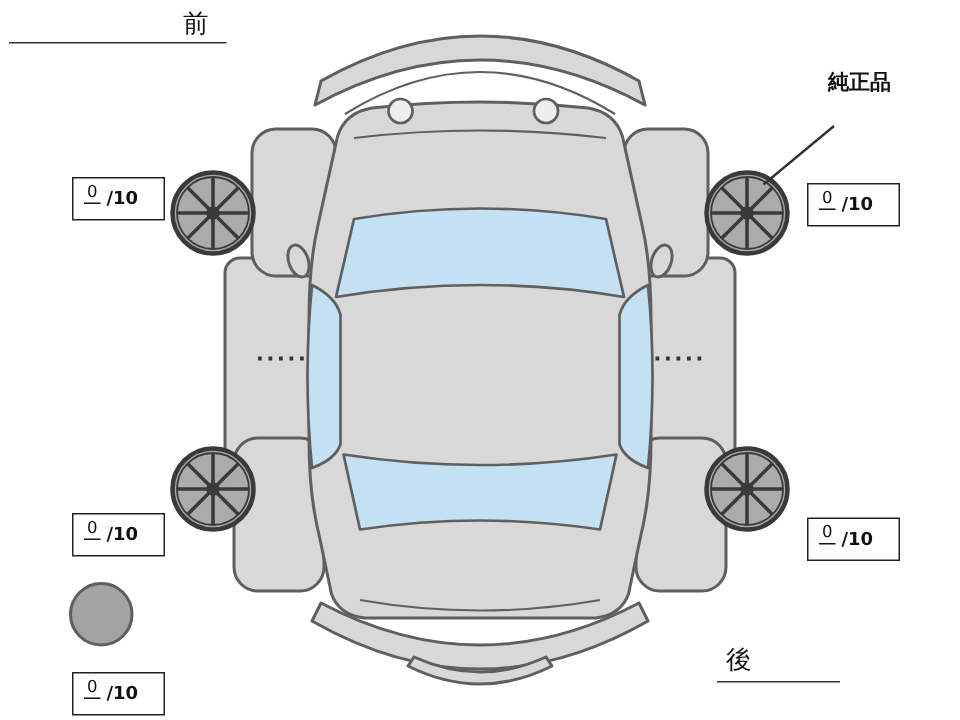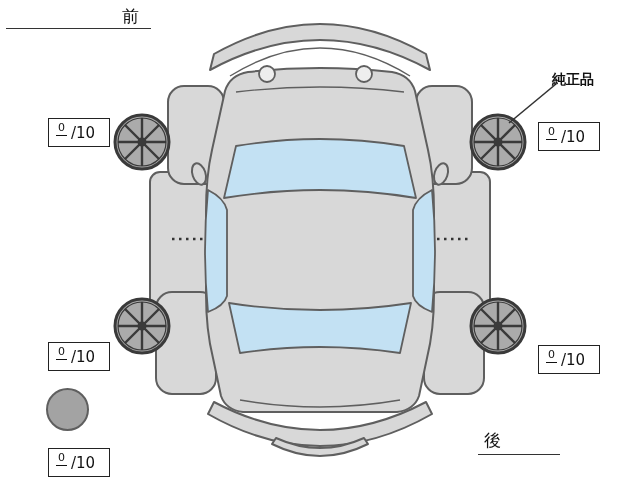--- a/index.html
+++ b/index.html
@@ -18,21 +18,21 @@
   .jp-label { position: absolute; font-size: 17px; color: #111; line-height: 1; white-space: nowrap; }
   .genuine { font-weight: bold; font-size: 14px; }
   .u-line { position: absolute; height: 0; border-top: 1.7px solid #333; }
 
   .score-box {
     position: absolute; width: 62px; height: 29px; box-sizing: border-box;
     border: 1.4px solid #222; background: #fff;
     display: flex; align-items: flex-start; gap: 4px; padding: 3px 0 0 7px;
   }
   .num { font-size: 11px; line-height: 1.1; border-bottom: 1.4px solid #111; padding: 0 2px 1px; color: #111; }
-  .den { font-size: 15px; font-weight: normal; line-height: 1; margin-top: 4px; color: #111; }
+  .den { font-size: 12px; font-weight: bold; line-height: 1; margin-top: 4px; color: #111; }
 
   .spare-circle {
     position: absolute; left: 46px; top: 388px; width: 43px; height: 43px;
     border-radius: 50%; background: var(--spare-fill, #a3a3a3);
     border: 2px solid var(--outline, #5f5f5f); box-sizing: border-box;
   }
 </style>
 </head>
 <body>
 
@@ -96,21 +96,21 @@
 
     <line class="leader" x1="556" y1="84" x2="509" y2="123"></line>
   </svg>
 
   <span class="jp-label" style="left:122px; top:8px;">前</span>
   <div class="u-line" style="left:6px; top:28px; width:145px;"></div>
 
   <span class="jp-label" style="left:484px; top:432px;">後</span>
   <div class="u-line" style="left:478px; top:454px; width:82px;"></div>
 
-  <span class="jp-label genuine" style="left:552px; top:72px;">純正品</span>
+  <span class="jp-label genuine" style="left:552px; top:48px;">純正品</span>
 
   <div class="score-box" style="left:48px; top:118px;">
     <span class="num">0</span>
     <span class="den">/10</span>
   </div>
 
   <div class="score-box" style="left:538px; top:122px;">
     <span class="num">0</span>
     <span class="den">/10</span>
   </div>

